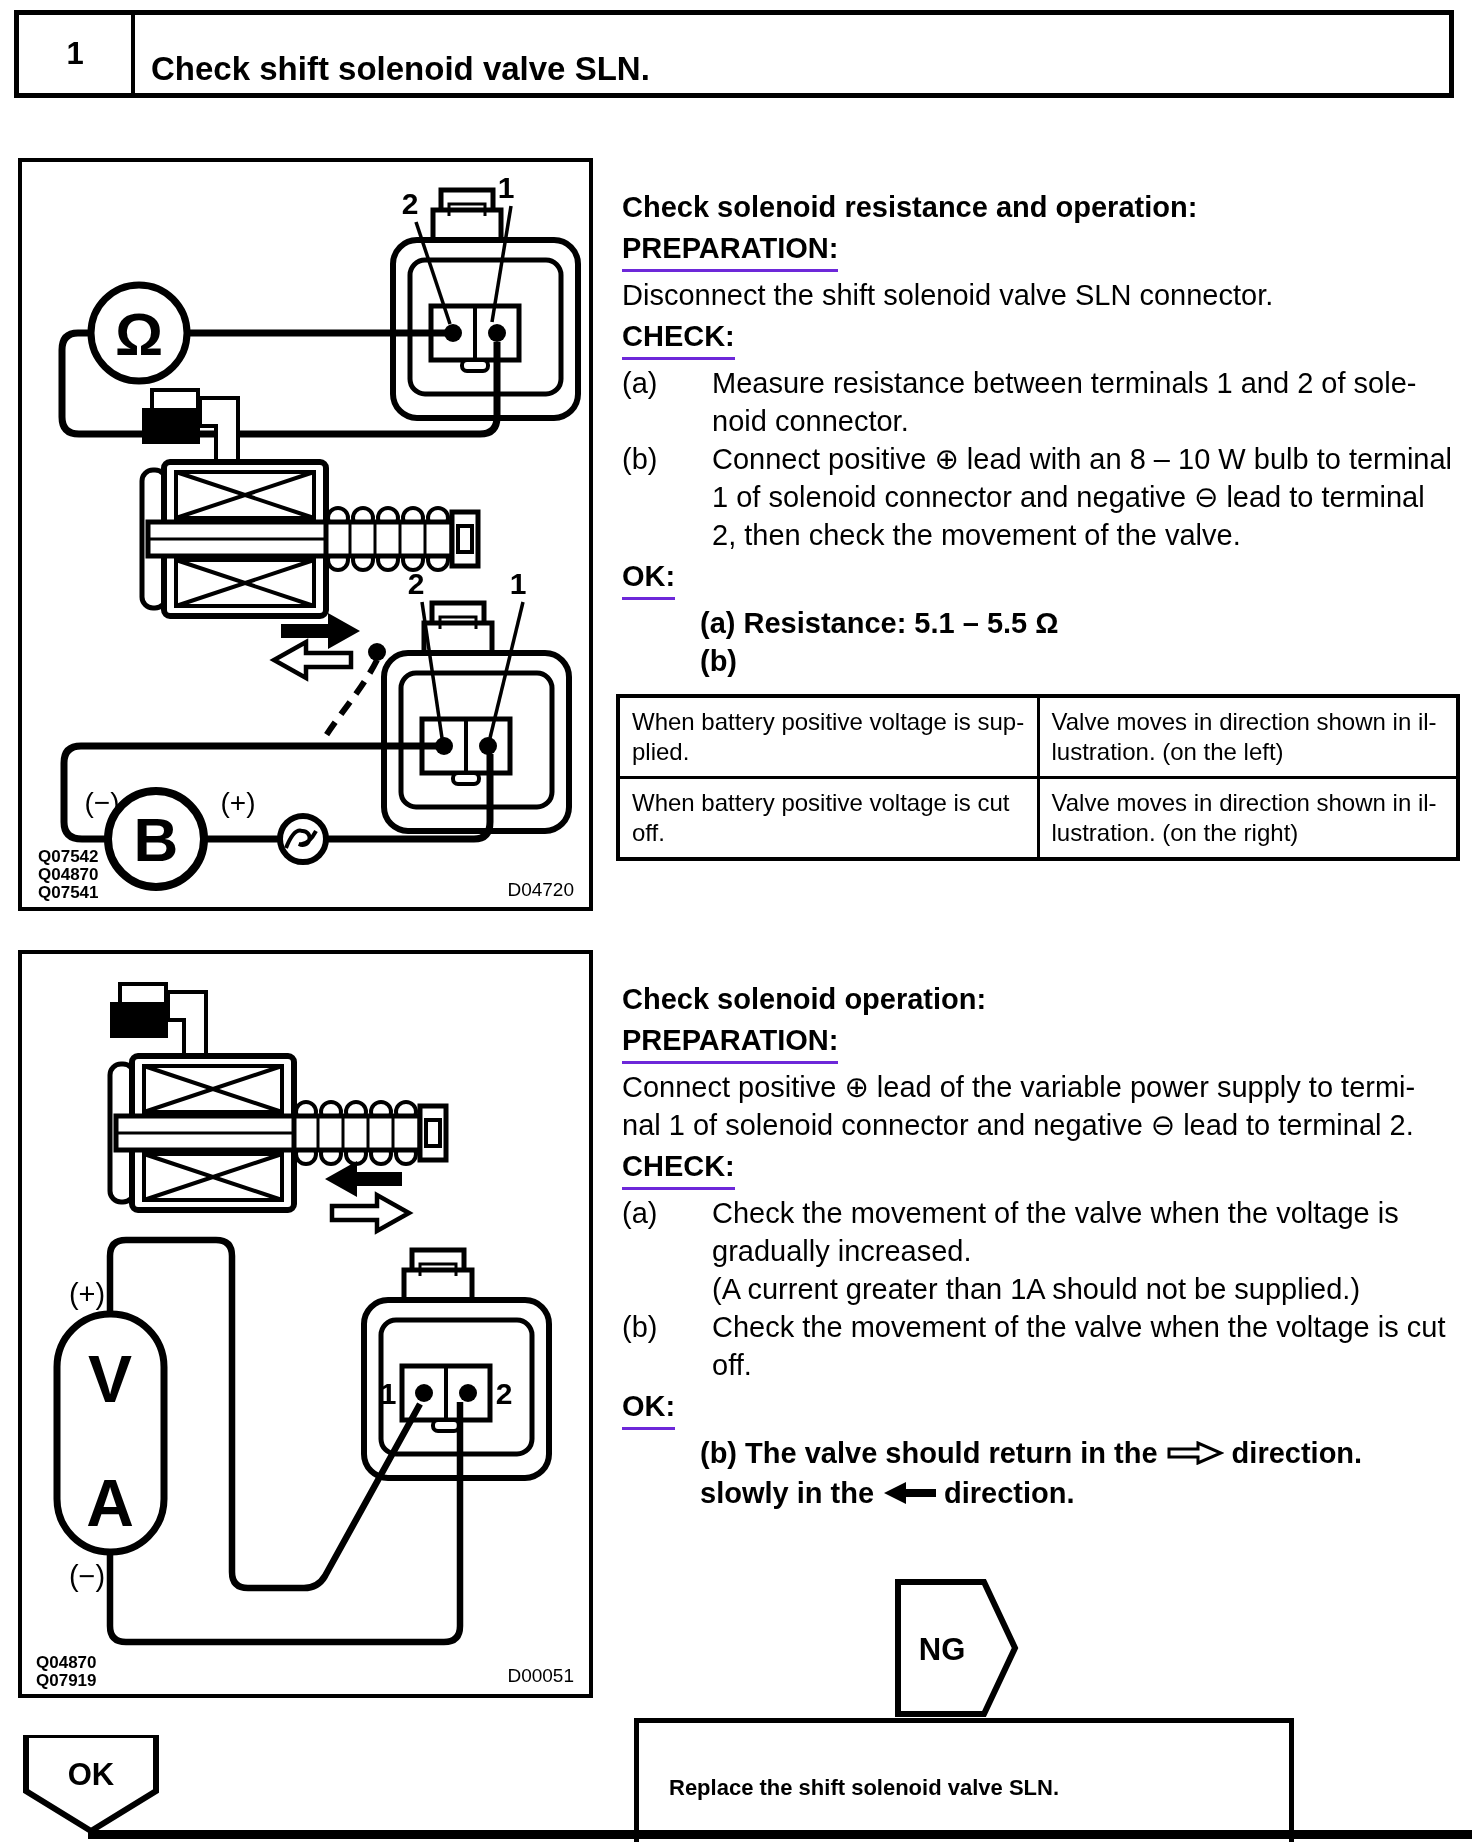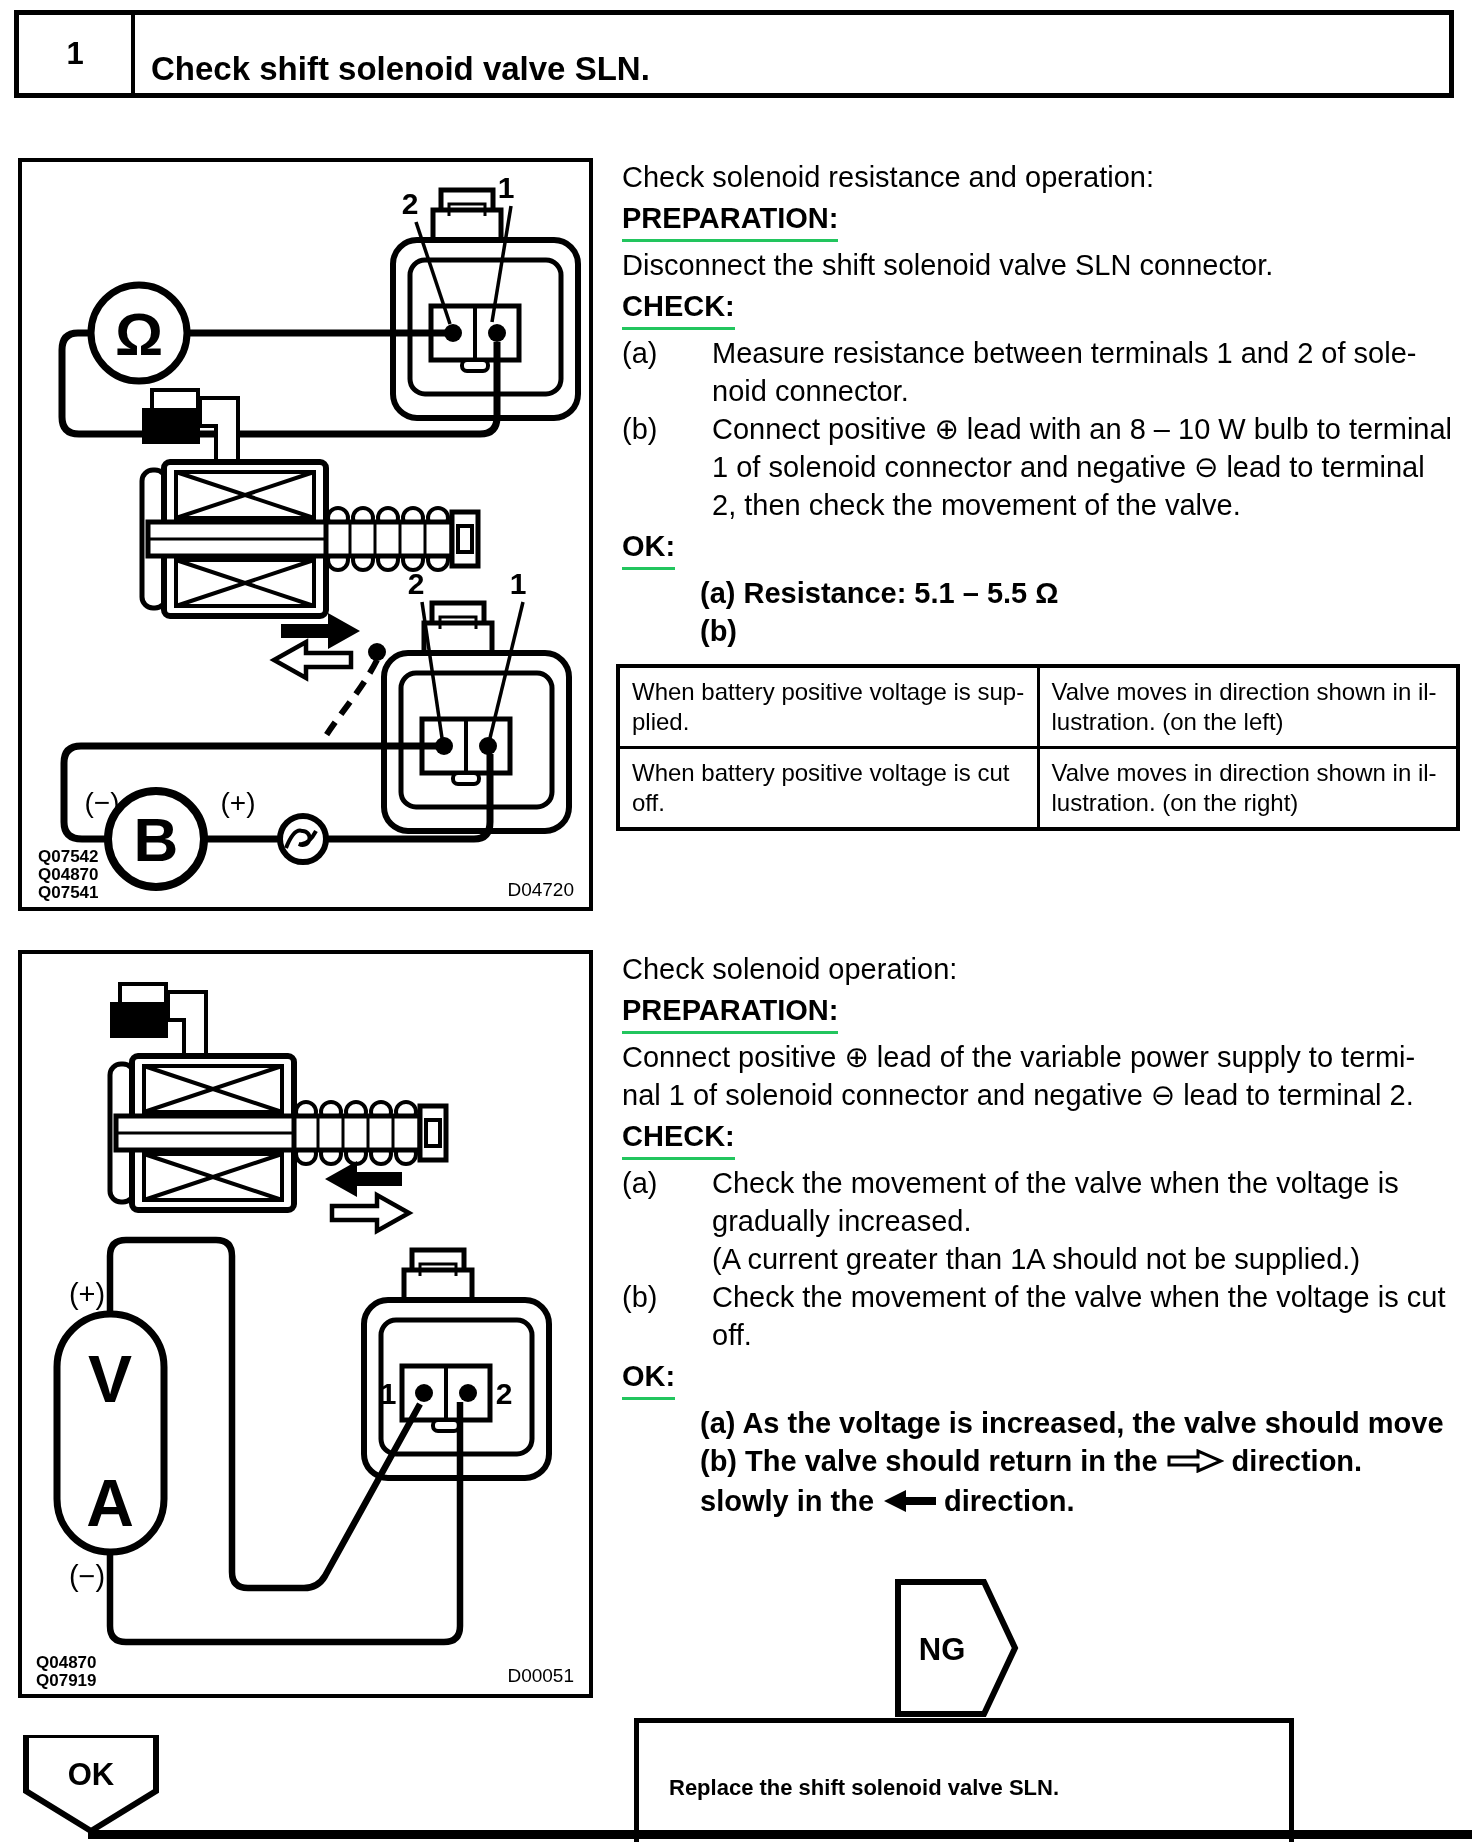--- a/index.html
+++ b/index.html
@@ -13,22 +13,22 @@
   .title-text{flex:1;display:flex;align-items:center;padding-left:16px;font-size:33px;font-weight:bold;margin-top:30px;}
   
   .figbox{position:absolute;border:4px solid #000;box-sizing:content-box;background:#fff;}
   #fig1{left:18px;top:158px;width:567px;height:745px;}
   #fig2{left:18px;top:950px;width:567px;height:740px;}
   svg text{font-family:"Liberation Sans","DejaVu Sans",sans-serif;fill:#000;}
   
   .col{position:absolute;left:622px;width:838px;font-size:29px;line-height:38px;}
   #sec1{top:158px;}
   #sec2{top:950px;}
-  .h-bold{font-weight:normal;}
-  .ulabel{font-weight:bold;display:inline-block;border-bottom:3px solid #22c55e;padding-bottom:2px;margin:3px 0 4px 0;}
+  .h-bold{font-weight:bold;margin-top:30px;}
+  .ulabel{font-weight:bold;display:inline-block;border-bottom:3px solid #6d28d9;padding-bottom:2px;margin:3px 0 4px 0;}
   .ml{white-space:pre-line;}
   .item{display:flex;}
   .item .marker{width:90px;flex:none;}
   .item .itext{flex:1;}
   .okline{font-weight:bold;margin-left:78px;}
   .arrow-inline{display:inline-block;vertical-align:-2px;margin:0 8px;}
   
   .rtable{border:4px solid #000;border-collapse:collapse;margin-top:14px;margin-left:-6px;width:844px;}
   .rtable td{border:3px solid #000;font-size:24px;line-height:30px;padding:8px 10px 8px 12px;height:62px;
              vertical-align:middle;white-space:pre-line;}
@@ -221,21 +221,20 @@
       <span class="itext ml">Check the movement of the valve when the voltage is
 gradually increased.
 (A current greater than 1A should not be supplied.)</span>
     </div>
     <div class="item">
       <span class="marker">(b)</span>
       <span class="itext ml">Check the movement of the valve when the voltage is cut
 off.</span>
     </div>
     <div><span class="ulabel">OK:</span></div>
-    <div class="okline">(a) As the voltage is increased, the valve should move</div>
     <div class="okline">
       <span>(b) The valve should return in the</span><span class="arrow-inline"><svg width="58" height="24" viewBox="0 0 58 24">
             <polygon points="3,8 32,8 32,2 55,12 32,22 32,16 3,16" fill="#fff" stroke="#000" stroke-width="3"></polygon>
           </svg></span><span>direction.</span>
     </div>
     <div class="okline">
       <span>slowly in the</span><span class="arrow-inline"><svg width="54" height="24" viewBox="0 0 54 24">
             <polygon points="54,8 24,8 24,1 2,12 24,23 24,16 54,16" fill="#000"></polygon>
           </svg></span><span>direction.</span>
     </div>

